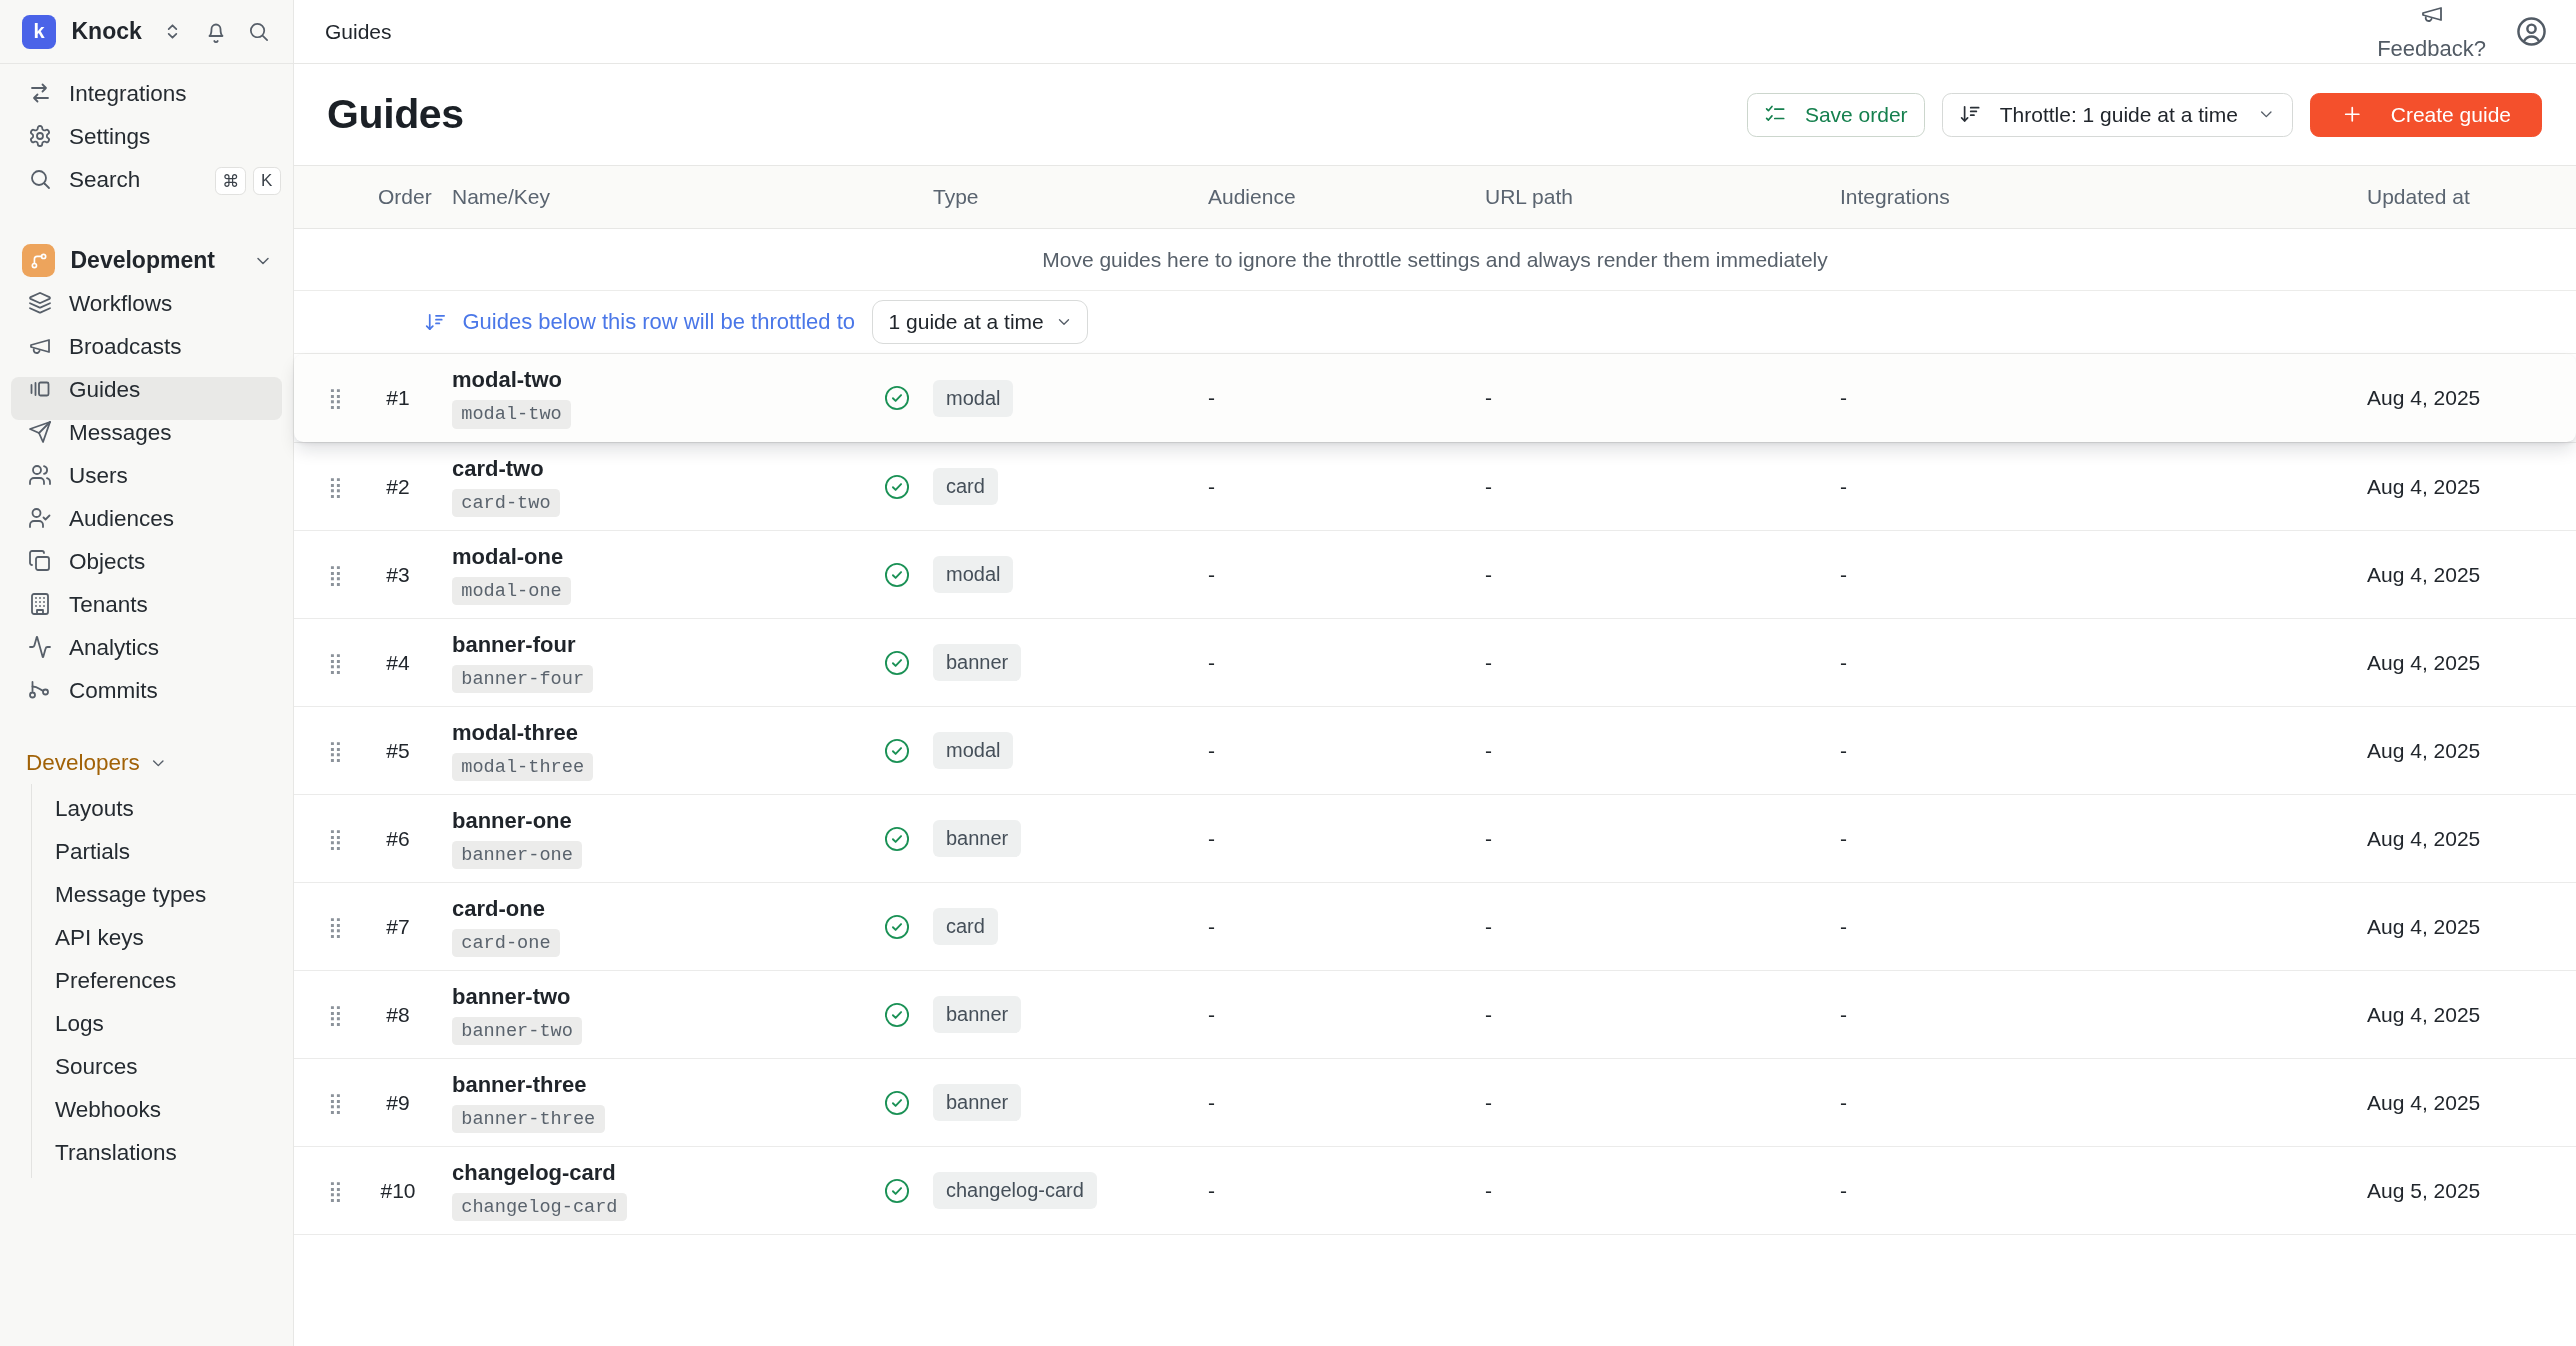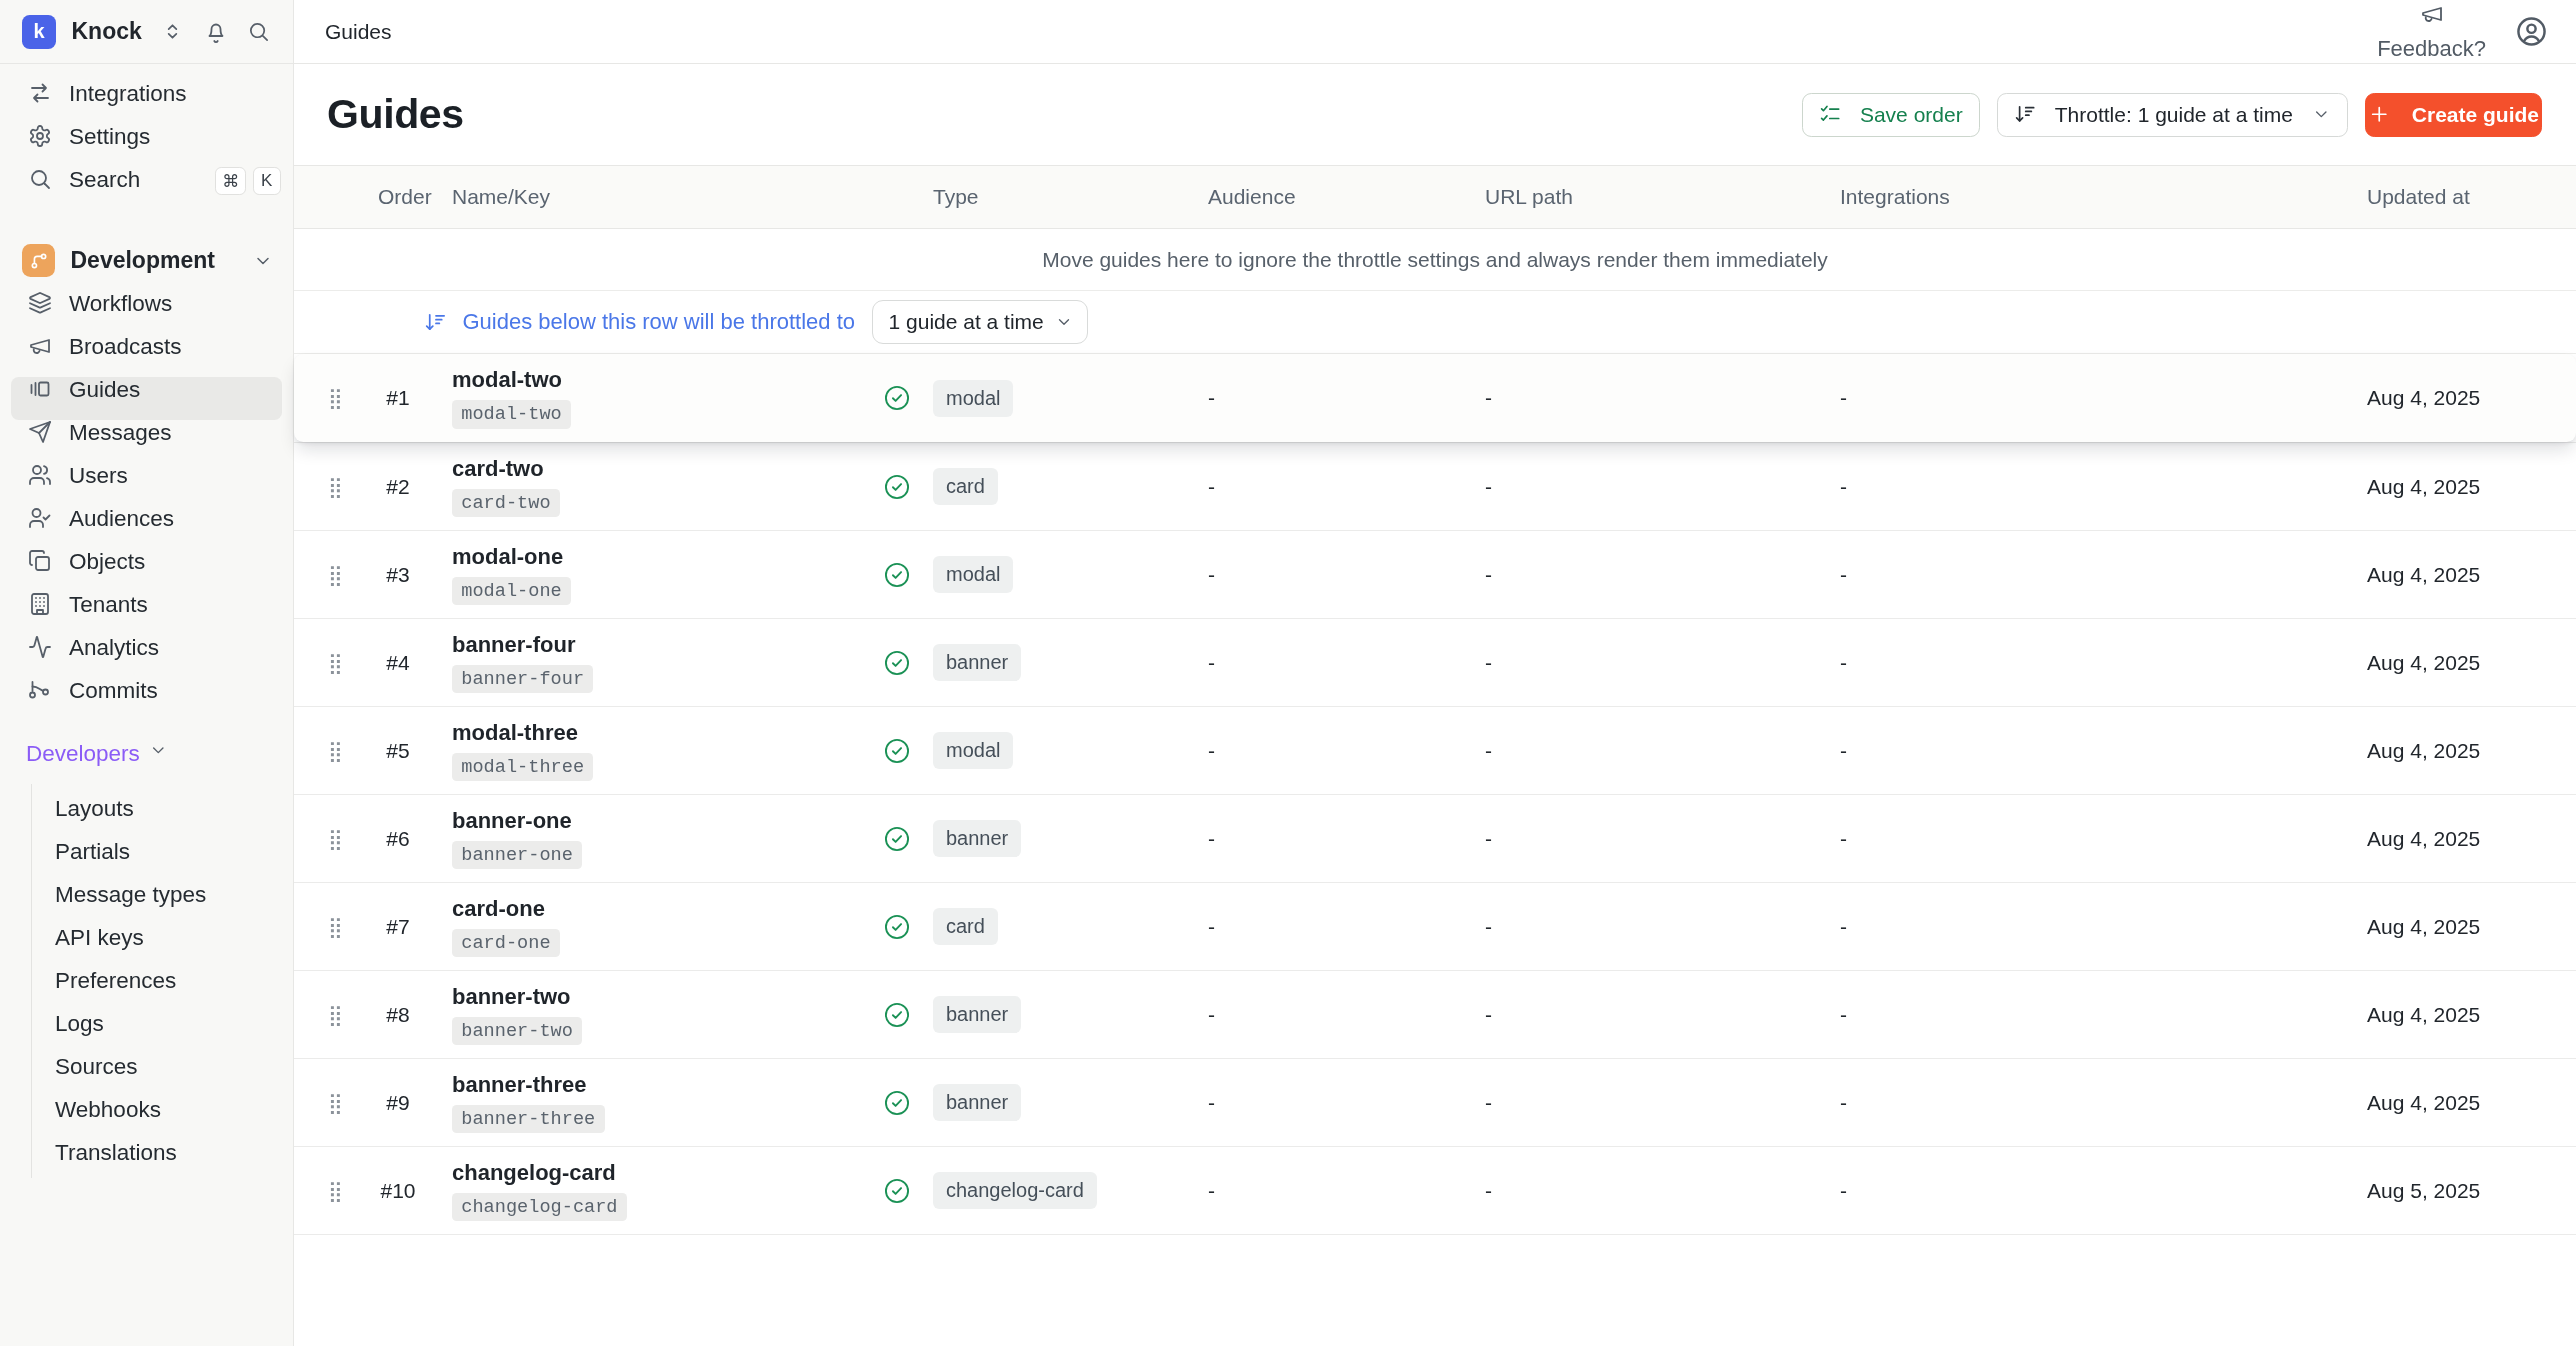--- a/index.html
+++ b/index.html
@@ -69,23 +69,23 @@
     width:33px; height:33px; border-radius:8.5px;
     background:var(--env-orange,#eda45c);
     color:#fff; display:flex; align-items:center; justify-content:center;
   }
   .env-tile svg { width:20px; height:20px; fill:none; stroke:#fff; stroke-width:2; stroke-linecap:round; stroke-linejoin:round; }
   .env-label { font-size:23px; font-weight:600; flex:1; }
   .chev { width:20px; height:20px; color:#575f69; }
 
   .dev-row {
     height:43px; margin-top:12.4px;
-    display:flex; align-items:flex-start; gap:9.3px;
+    display:flex; align-items:center; gap:9.3px;
     padding:0 22px 0 26px;
-    font-size:22.5px; color:#8b5cf6; cursor:pointer;
+    font-size:22.5px; color:#a16207; cursor:pointer;
   }
   #side-dev {
     margin-left:31px; border-left:1.5px solid #e3e3e1;
     padding:3.1px 0;
   }
   .dev-item {
     height:43px; display:flex; align-items:center;
     padding-left:23px; font-size:22.5px; color:#252b31; cursor:pointer;
   }
 
@@ -115,21 +115,21 @@
     background:#fff; display:flex; align-items:center;
     padding:0 16.3px; gap:18px; font-size:21px; cursor:pointer;
     color:#21262c; white-space:nowrap;
   }
   .btn .icon { width:22.5px; height:22.5px; }
   .btn-save { color:var(--accent-green,#15804e); border-color:#ccd6cd; }
   .btn-throttle .i-sort { color:#2a3037; }
   .btn-throttle .chev { width:18.6px; height:18.6px; margin-left:1.5px; }
   .btn-create {
     background:var(--accent-orange,#f4502c); border-color:var(--accent-orange,#f4502c);
-    color:#fff; font-weight:700; gap:21px; padding:0 2px;
+    color:#fff; font-weight:400; gap:27px; padding:0 30px;
   }
 
   
   .grid8 {
     display:grid;
     grid-template-columns:50px 74px 431px 325px 277px 355px 527px 1fr;
     align-items:center;
     padding:0 34px;
   }
   .thead {

